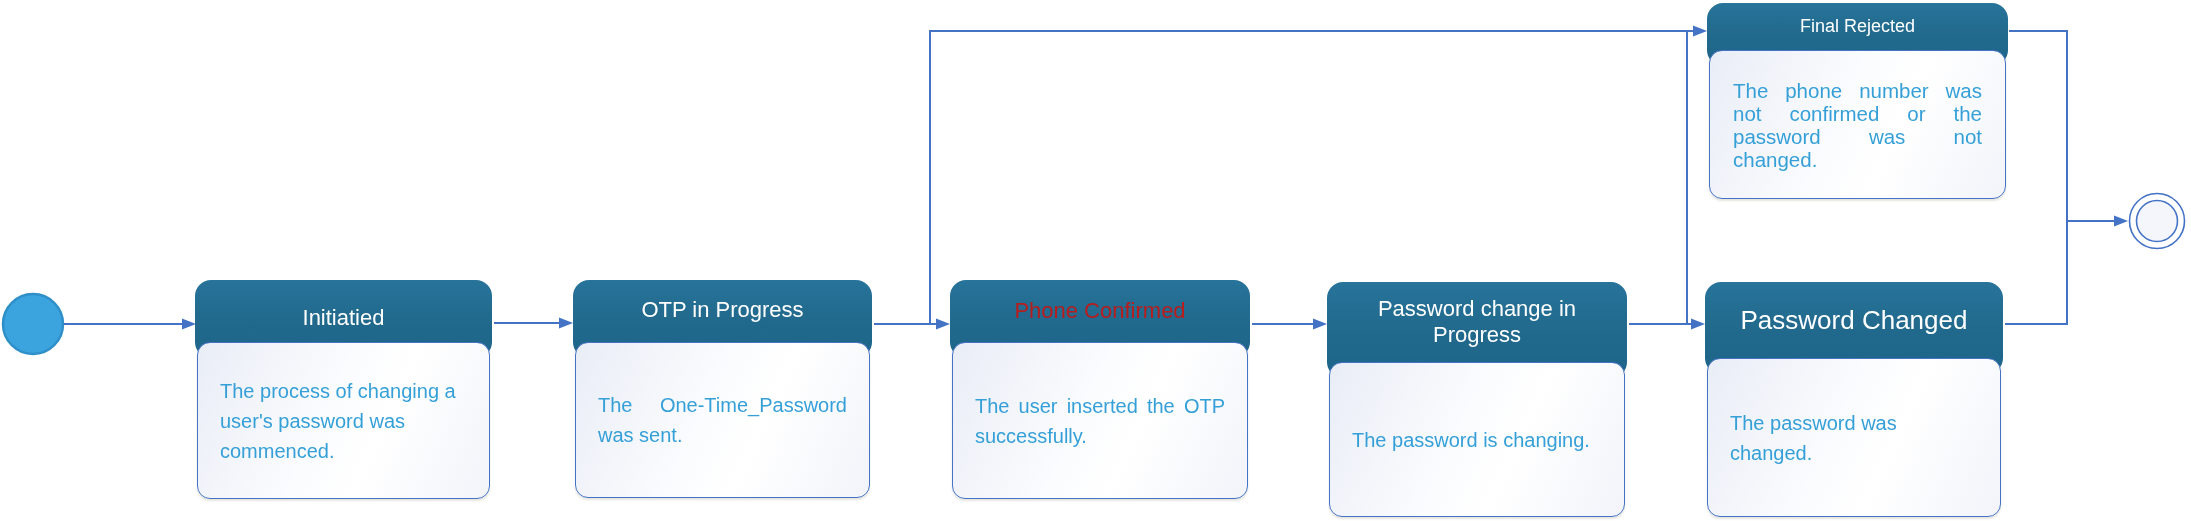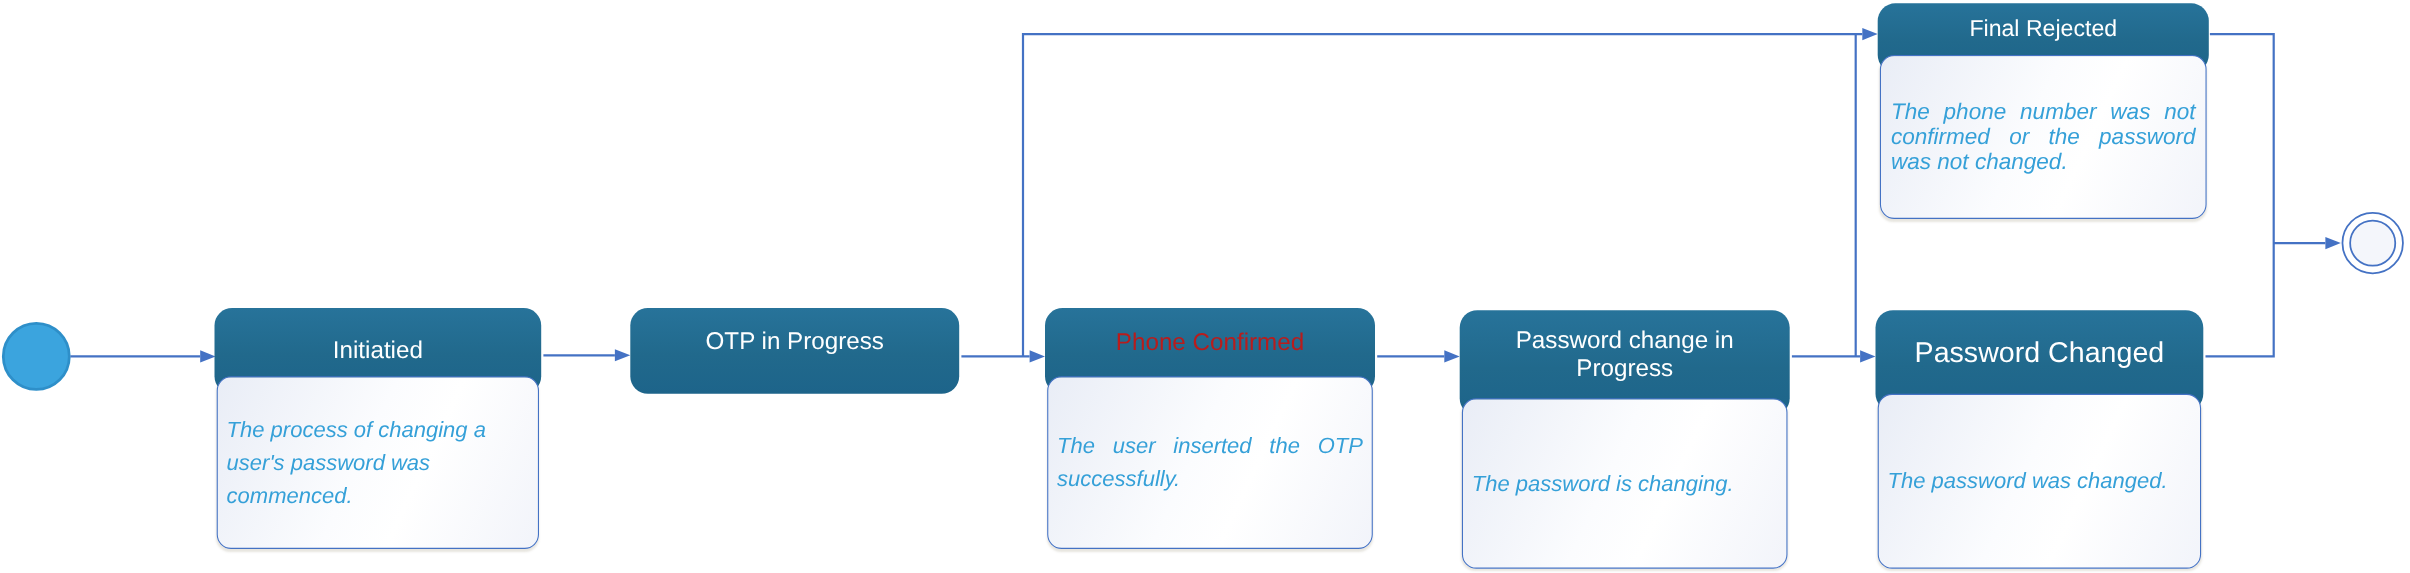--- a/index.html
+++ b/index.html
@@ -46,28 +46,27 @@
     left: 2px; right: 2px; bottom: 0;
     border: 1px solid #4472C4;
     border-radius: 13px;
     background: linear-gradient(115deg, #e9edf6 0%, #fbfcfe 45%, #ffffff 62%, #f2f4fa 100%);
     box-shadow: 0 2px 2px rgba(120,110,80,0.18);
     display: flex;
     align-items: center;
     box-sizing: border-box;
   }
   .state-body p {
-    margin: 0;
+    margin: 14px;
     width: 100%;
     color: #35a0d8;
     font-size: 20px;
     line-height: 30px;
     padding: 0 8px;
     text-align: left;
-    font-style: italic;
   }
   .justify .state-body p { text-align: justify; }
 
   
   .s0 { left: 195px;  top: 280px; width: 297px; height: 219px; }
   .s0 .state-header { height: 78px; } .s0 .state-title { height: 76px; }
   .s0 .state-body { top: 62px; }
 
   .s1 { left: 573px;  top: 280px; width: 299px; height: 218px; }
   .s1 .state-header { height: 78px; } .s1 .state-title { height: 60px; }
@@ -146,20 +145,23 @@
   <div class="state s0">
     <div class="state-header"></div>
     <div class="state-body">
       <p>The process of changing a user's password was commenced.</p>
     </div>
     <div class="state-title" style="color:#fff;font-size:22px;">Initiatied</div>
   </div>
 
   <div class="state s1 justify">
     <div class="state-header"></div>
+    <div class="state-body">
+      <p>The One-Time_Password was sent.</p>
+    </div>
     <div class="state-title" style="color:#fff;font-size:22px;">OTP in Progress</div>
   </div>
 
   <div class="state s2 justify">
     <div class="state-header"></div>
     <div class="state-body">
       <p>The user inserted the OTP successfully.</p>
     </div>
     <div class="state-title" style="color:#b91c1c;font-size:22px;">Phone Confirmed</div>
   </div>
@@ -178,16 +180,16 @@
       <p>The password was changed.</p>
     </div>
     <div class="state-title" style="color:#fff;font-size:26px;">Password Changed</div>
   </div>
 
   <div class="state s5 justify">
     <div class="state-header"></div>
     <div class="state-body">
       <p>The phone number was not confirmed or the password was not changed.</p>
     </div>
-    <div class="state-title" style="color:#fff;font-size:21px;">Final Rejected</div>
+    <div class="state-title" style="color:#fff;font-size:18px;">Final Rejected</div>
   </div>
 
 </div>
 
 </body></html>

